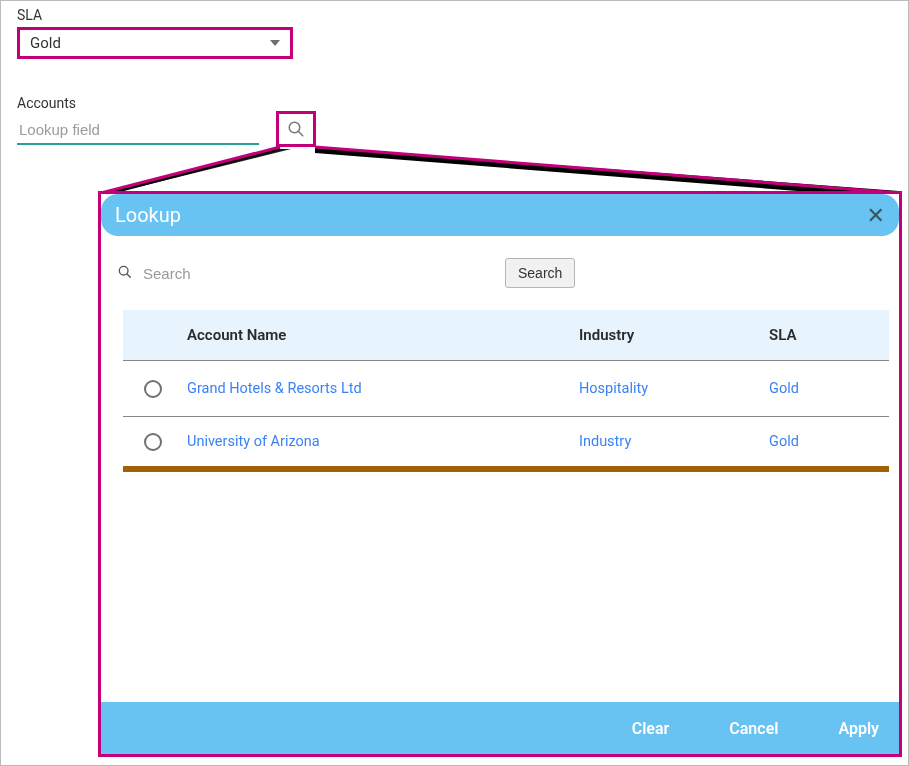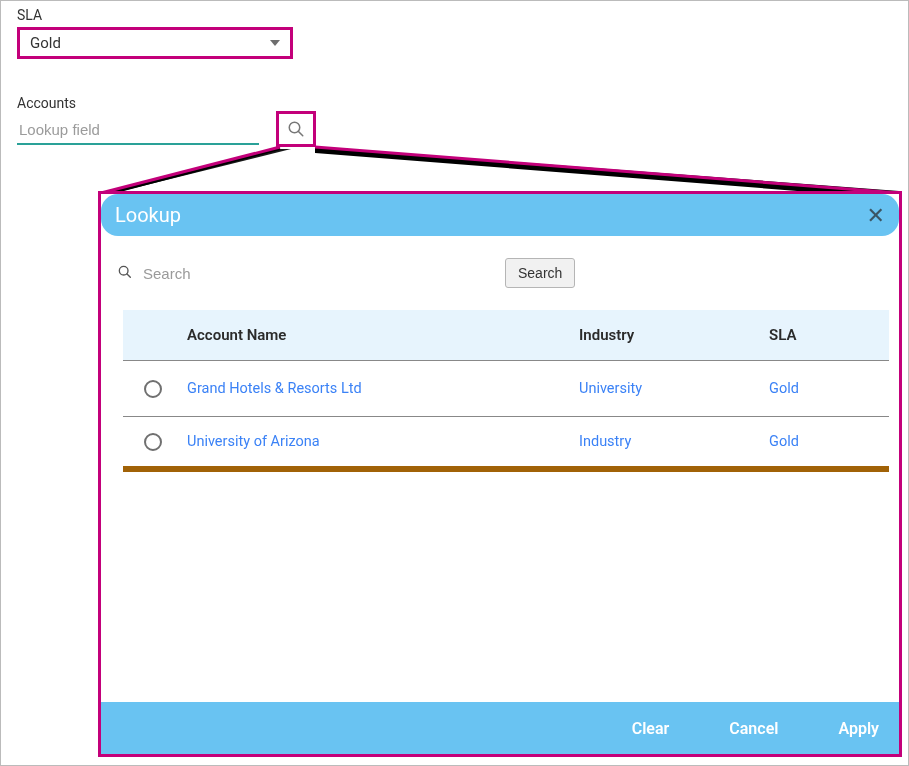--- a/index.html
+++ b/index.html
@@ -274,21 +274,21 @@
           <div class="col-name">Account Name</div>
           <div class="col-ind">Industry</div>
           <div class="col-sla">SLA</div>
         </div>
 
         <div class="grid-row">
           <div class="radio-cell">
             <span class="radio-circle"></span>
           </div>
           <div class="col-name">Grand Hotels &amp; Resorts Ltd</div>
-          <div class="col-ind">University</div>
+          <div class="col-ind">Hospitality</div>
           <div class="col-sla">Gold</div>
         </div>
 
         <div class="grid-row">
           <div class="radio-cell">
             <span class="radio-circle"></span>
           </div>
           <div class="col-name">University of Arizona</div>
           <div class="col-ind">Industry</div>
           <div class="col-sla">Gold</div>

